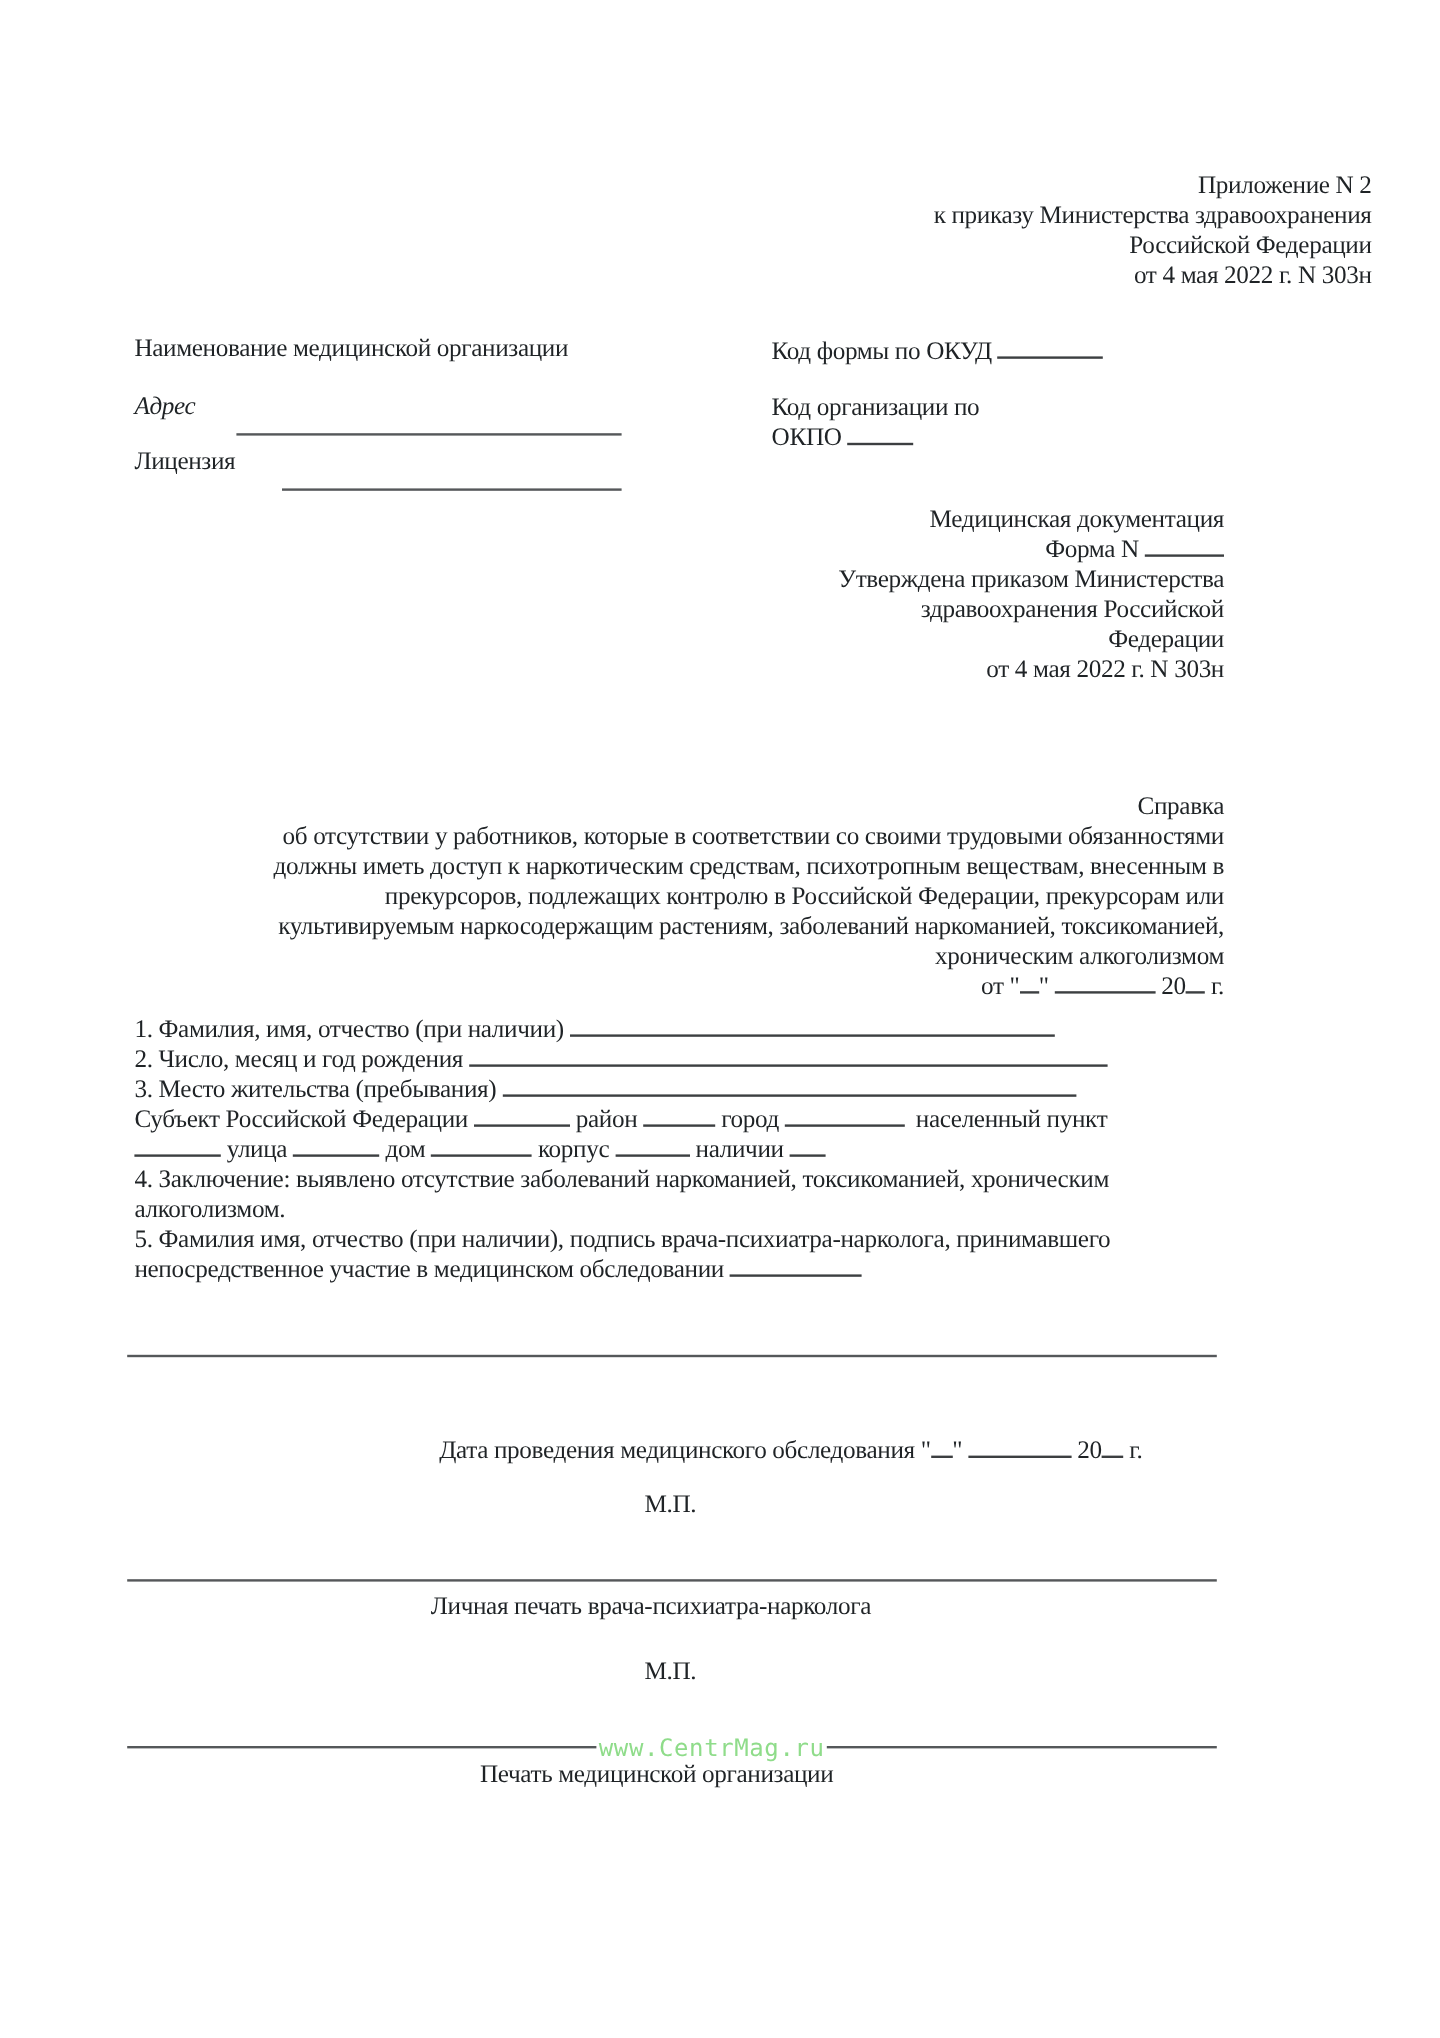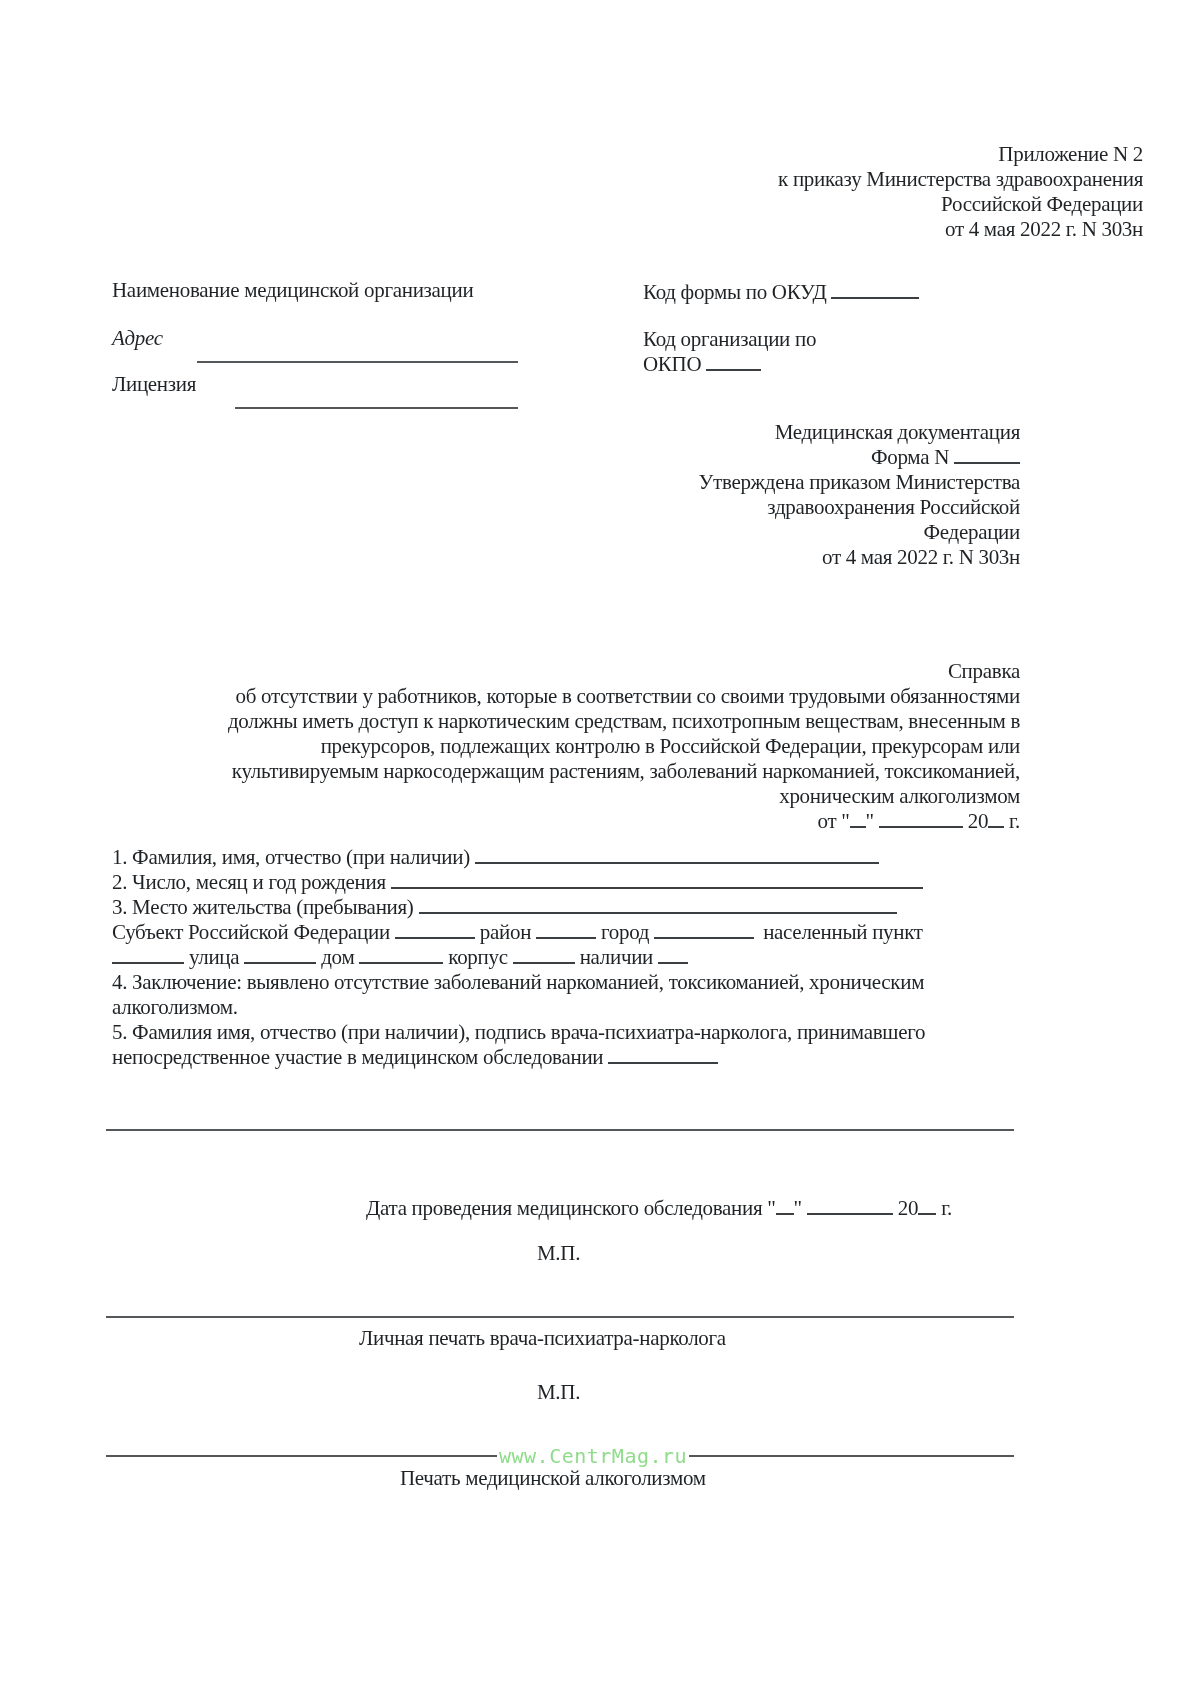--- a/index.html
+++ b/index.html
@@ -123,13 +123,13 @@
 
 <div class="abs t" style="left:537px; top:1241px;">М.П.</div>
 
 <div class="rline" style="left:106px; top:1316px; width:908px;"></div>
 <div class="abs t" style="left:359px; top:1326px;">Личная печать врача-психиатра-нарколога</div>
 
 <div class="abs t" style="left:537px; top:1380px;">М.П.</div>
 
 <div class="rline" style="left:106px; top:1455px; width:908px;"></div>
 <div class="watermark">www.CentrMag.ru</div>
-<div class="abs t" style="left:400px; top:1466px;">Печать медицинской алкоголизмом</div>
+<div class="abs t" style="left:400px; top:1466px;">Печать медицинской организации</div>
 
 </body></html>

